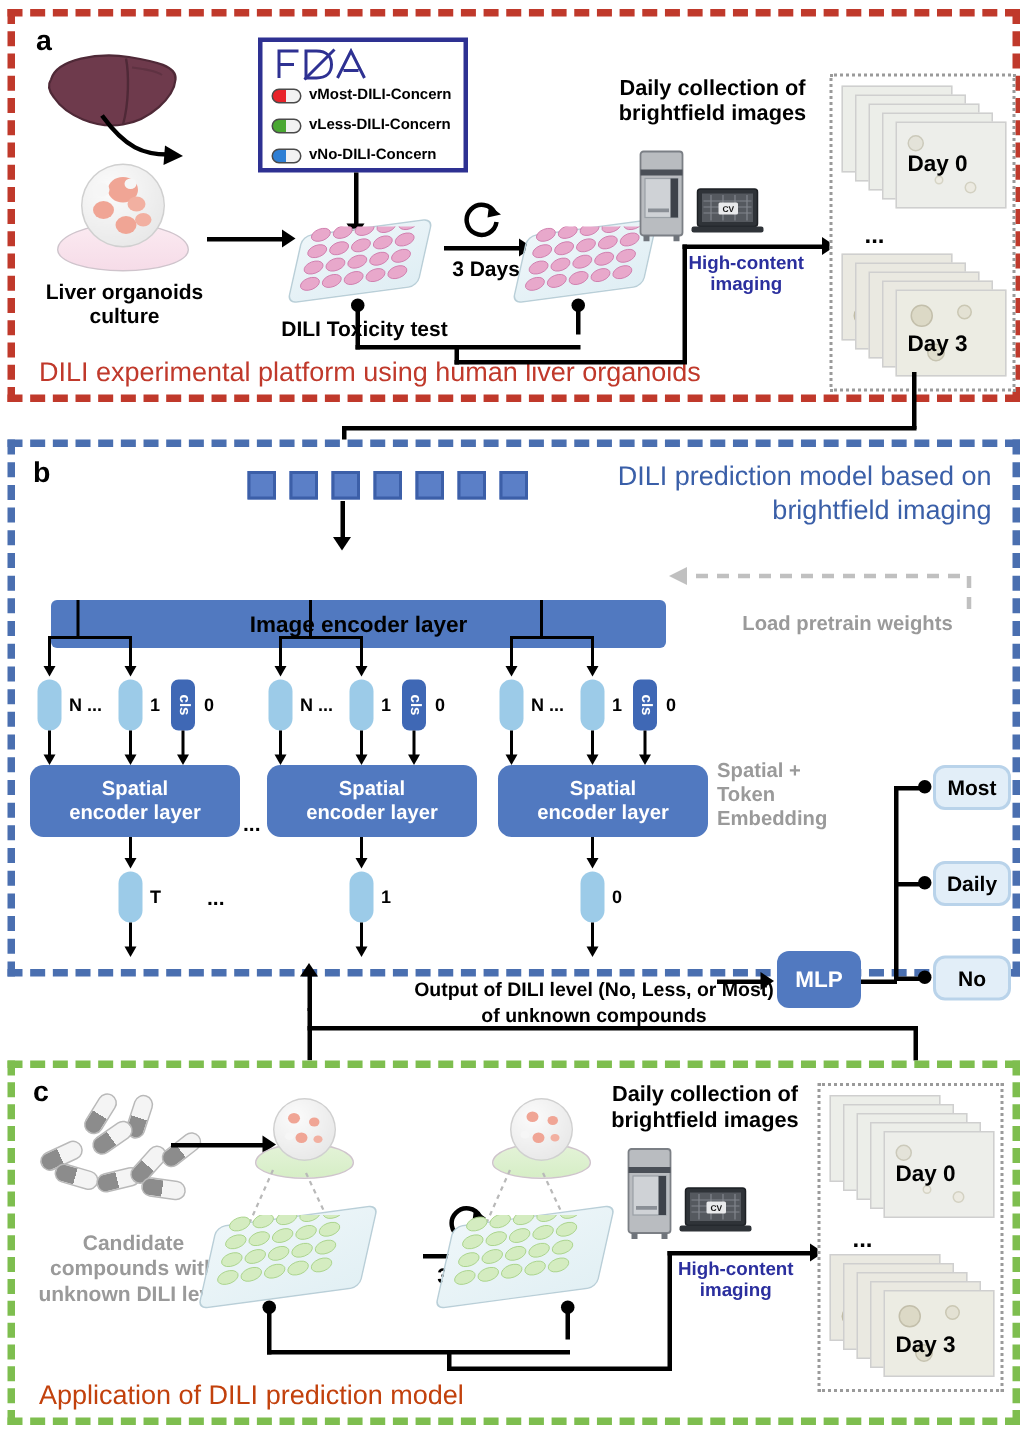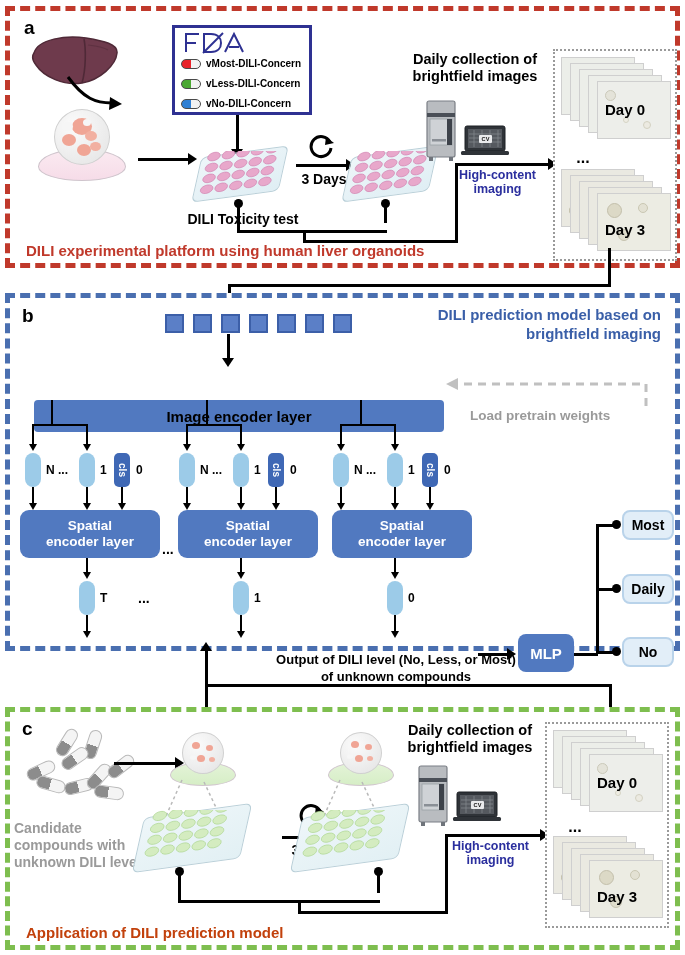--- a/index.html
+++ b/index.html
@@ -14,28 +14,28 @@
   
   .panel { position:absolute; background:#fff; }
   .panel-a { left:5px;  top:6px;   width:675px; height:262px;
              border:5px dashed #c0392b; }
   .panel-b { left:5px;  top:293px; width:675px; height:358px;
              border:5px dashed #4a6fb0; }
   .panel-c { left:5px;  top:707px; width:675px; height:243px;
              border:5px dashed #7ebe4f; }
 
   .panel-letter { position:absolute; font-weight:bold; font-size:19px; color:#000; }
-  .panel-caption { position:absolute; font-weight:bold; font-size:15px; white-space:nowrap; }
+  .panel-caption { position:absolute; font-weight:normal; font-size:18px; white-space:nowrap; }
   .cap-a { color:#c0392b; left:16px; bottom:4px; }
   .cap-c { color:#c2410c; left:16px; bottom:4px; }
   .cap-b { color:#3a5fa8; right:14px; top:8px; text-align:right; line-height:1.25; }
 
   
   .lbl { position:absolute; font-weight:bold; color:#000; text-align:center; line-height:1.15; }
-  .lbl-gray { position:absolute; font-weight:bold; color:#9a9a9a; line-height:1.2; }
+  .lbl-gray { position:absolute; font-weight:bold; color:#9a9a9a; text-align:center; line-height:1.2; }
   .lbl-blue { position:absolute; font-weight:bold; color:#2b2f9e; text-align:center; line-height:1.15; }
 
   
   .ln { position:absolute; background:#000; }
   .hln { height:3px; }
   .vln { width:3px; }
   .arw { position:absolute; width:0; height:0; }
   .arw-r { border-left:9px solid #000; border-top:6px solid transparent; border-bottom:6px solid transparent; }
   .arw-d { border-top:9px solid #000; border-left:6px solid transparent; border-right:6px solid transparent; }
   .arw-u { border-bottom:9px solid #000; border-left:6px solid transparent; border-right:6px solid transparent; }
@@ -140,20 +140,24 @@
       <div class="base" style="background:linear-gradient(180deg,#fbeaf1,#f6dce8);"></div>
       <div class="sphere">
         <div class="org" style="left:32%;top:14%;width:20px;height:17px;background:#f0a595;"></div>
         <div class="org" style="left:14%;top:44%;width:14px;height:12px;background:#f0a595;"></div>
         <div class="org" style="left:55%;top:38%;width:12px;height:10px;background:#f2b0a1;"></div>
         <div class="org" style="left:40%;top:62%;width:14px;height:12px;background:#f0a595;"></div>
         <div class="org" style="left:64%;top:60%;width:11px;height:9px;background:#f2b0a1;"></div>
         <div class="org" style="left:15%;top:22%;width:10px;height:9px;background:#f6f6f6;"></div>
         <div class="org" style="left:52%;top:16%;width:8px;height:7px;background:#f6f6f6;"></div>
       </div>
+    </div>
+    <div class="lbl" style="left:14px;top:175px;width:118px;font-size:14px;">
+      <span>Liver organoids</span><br>
+      <span>culture</span>
     </div>
 
     <div class="fda-box">
       <div class="fda-logo">
         <svg viewBox="0 0 64 26" width="64" height="26">
           <g fill="none" stroke="#2e3192" stroke-width="2">
             <path d="M3 22 L3 4 L16 4 M3 13 L13 13"></path>
             <path d="M21 4 L21 22 L28 22 C35 22 38 18 38 13 C38 8 35 4 28 4 Z"></path>
             <path d="M42 22 L51 4 L60 22 M46 17 L56 17"></path>
             <path d="M20 23 L40 3"></path>
@@ -451,20 +455,25 @@
       <div><span>Spatial</span><br><span>encoder layer</span></div>
     </div>
     <div class="dots" style="left:152px;top:243px;">...</div>
     <div class="encbox" style="left:168px;top:212px;width:140px;height:48px;">
       <div><span>Spatial</span><br><span>encoder layer</span></div>
     </div>
     <div class="encbox" style="left:322px;top:212px;width:140px;height:48px;">
       <div><span>Spatial</span><br><span>encoder layer</span></div>
     </div>
 
+    <div class="lbl-gray" style="left:468px;top:208px;width:120px;font-size:13.5px;text-align:left;">
+      <span>Spatial +</span><br>
+      <span>Token</span><br>
+      <span>Embedding</span>
+    </div>
 
     <div class="thin thinv" style="left:76px;top:260px;height:18px;"></div>
     <div class="arw arwt-d" style="left:72.5px;top:274px;"></div>
     <div class="pill" style="left:69px;top:283px;"></div>
     <div class="num" style="left:90px;top:293px;">T</div>
     <div class="thin thinv" style="left:76px;top:317px;height:20px;"></div>
     <div class="arw arwt-d" style="left:72.5px;top:333px;"></div>
 
     <div class="dots" style="left:128px;top:292px;">...</div>
 

